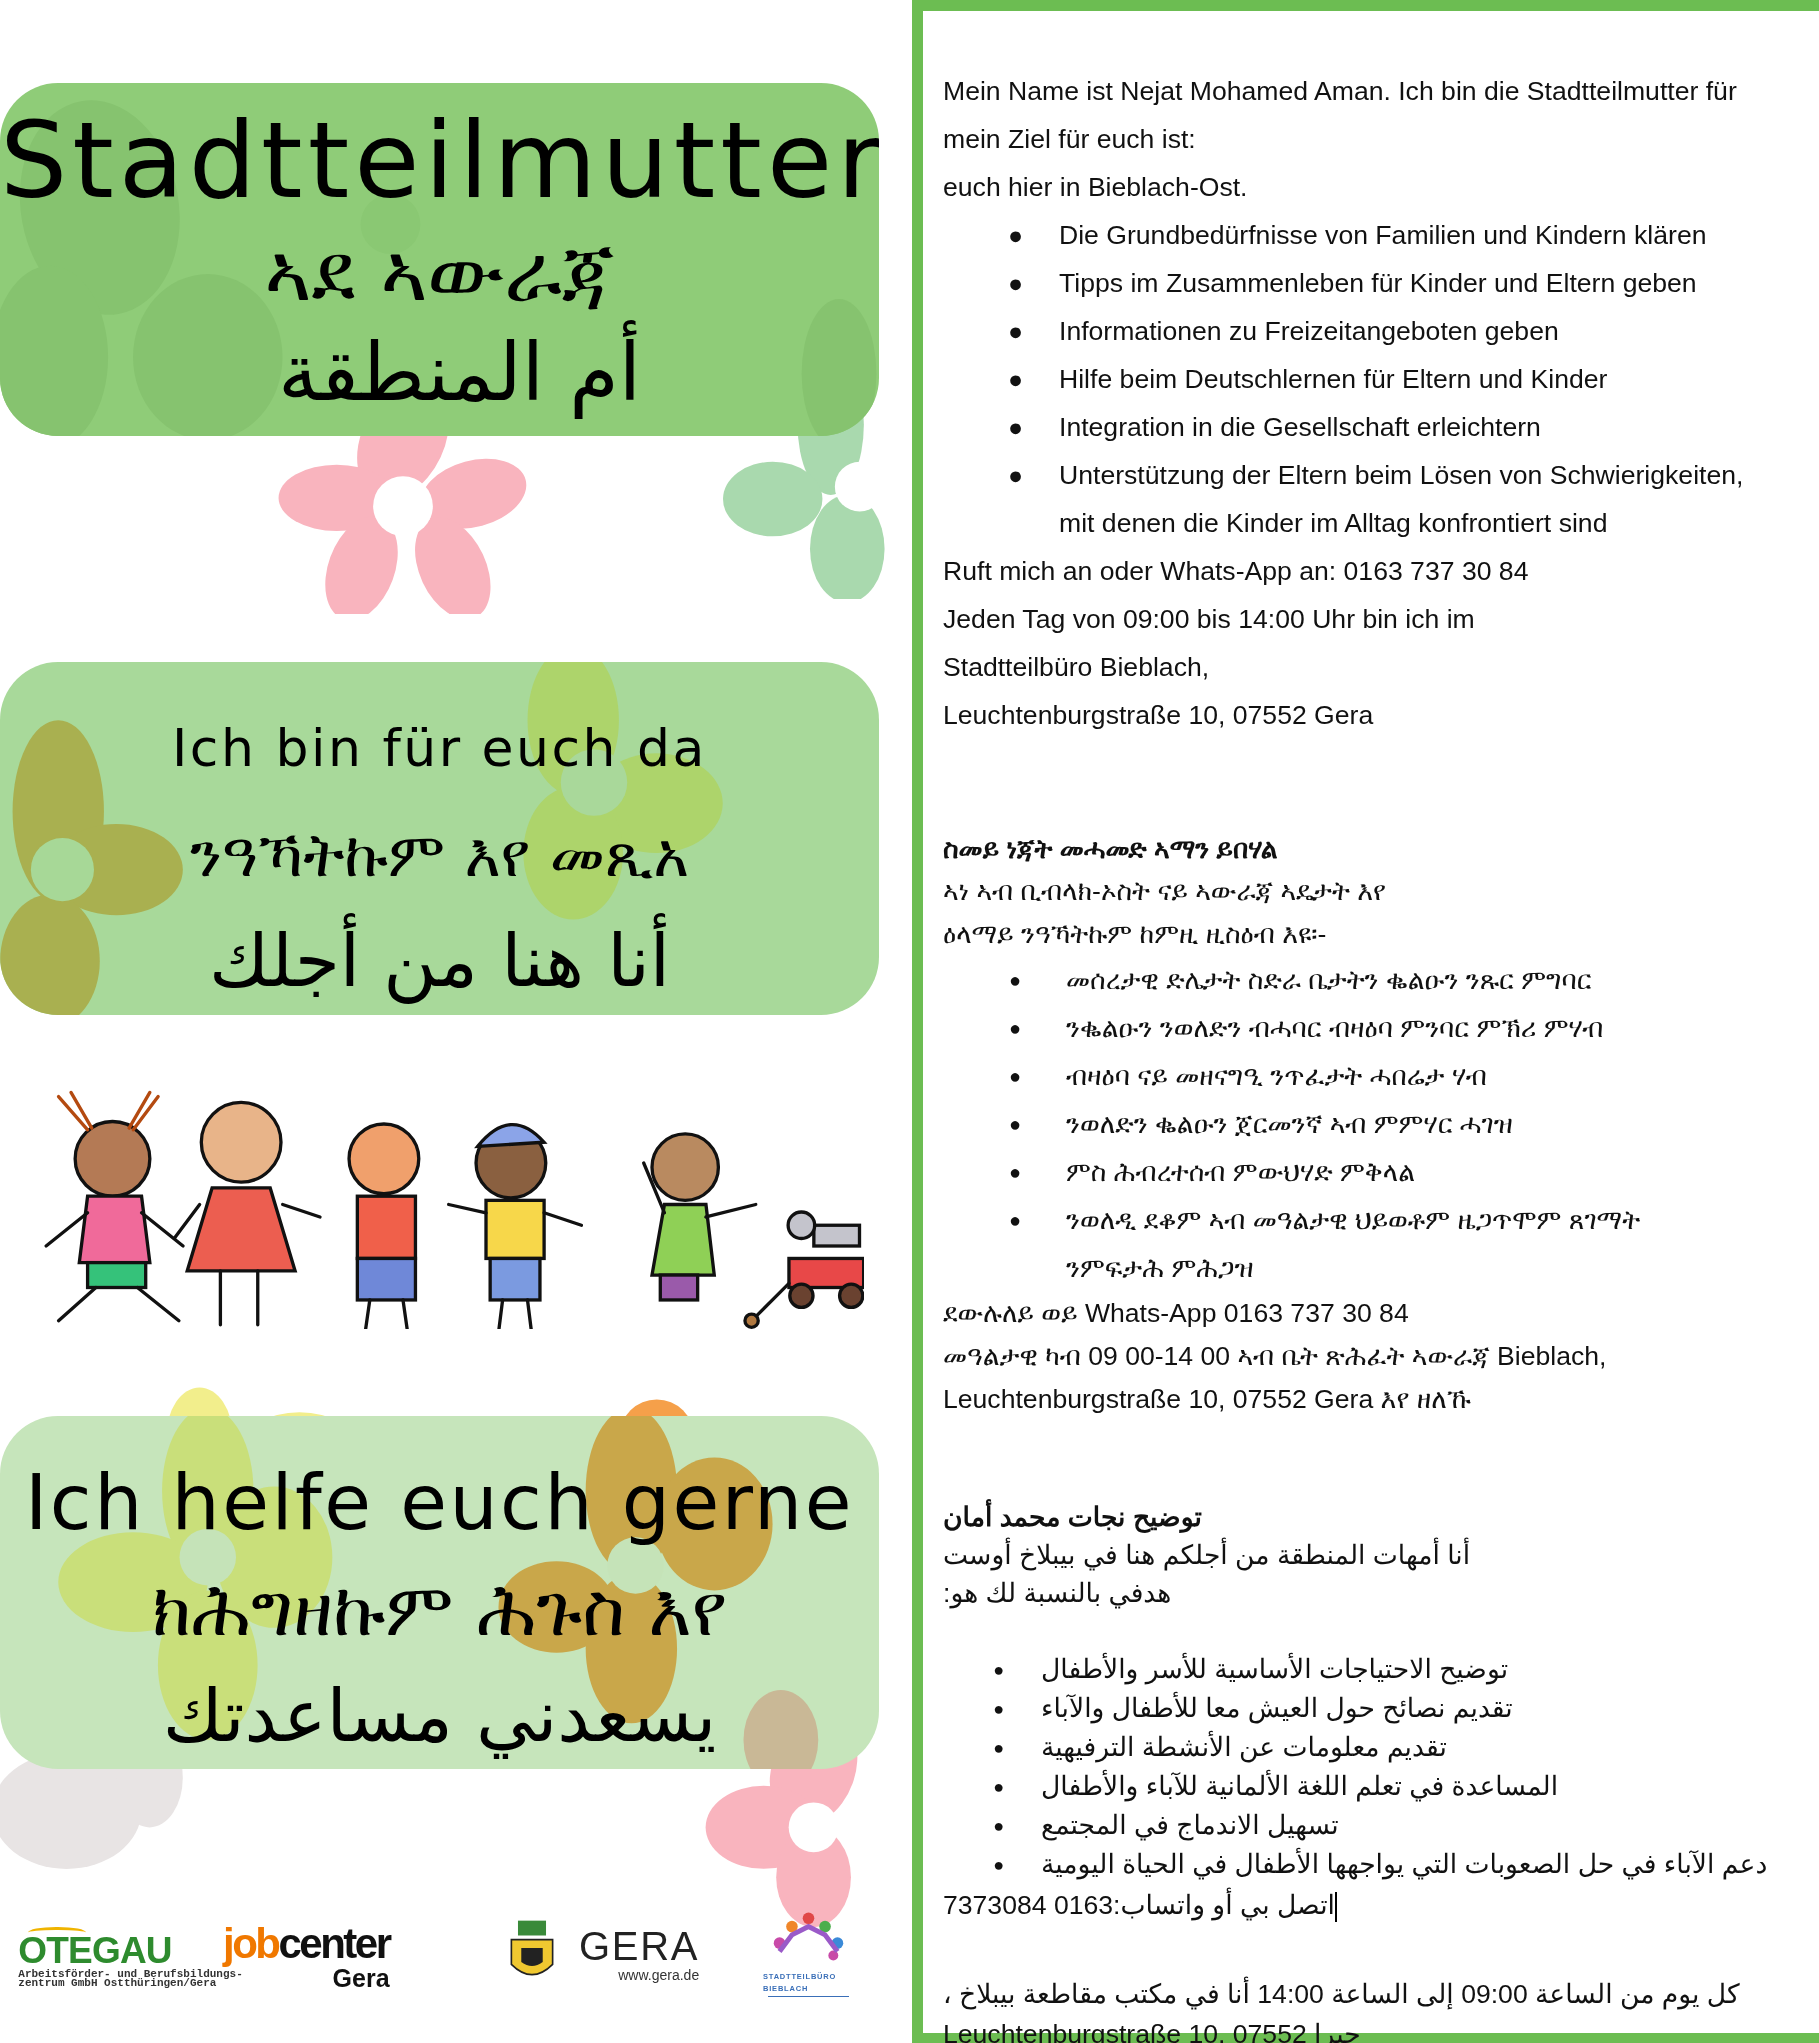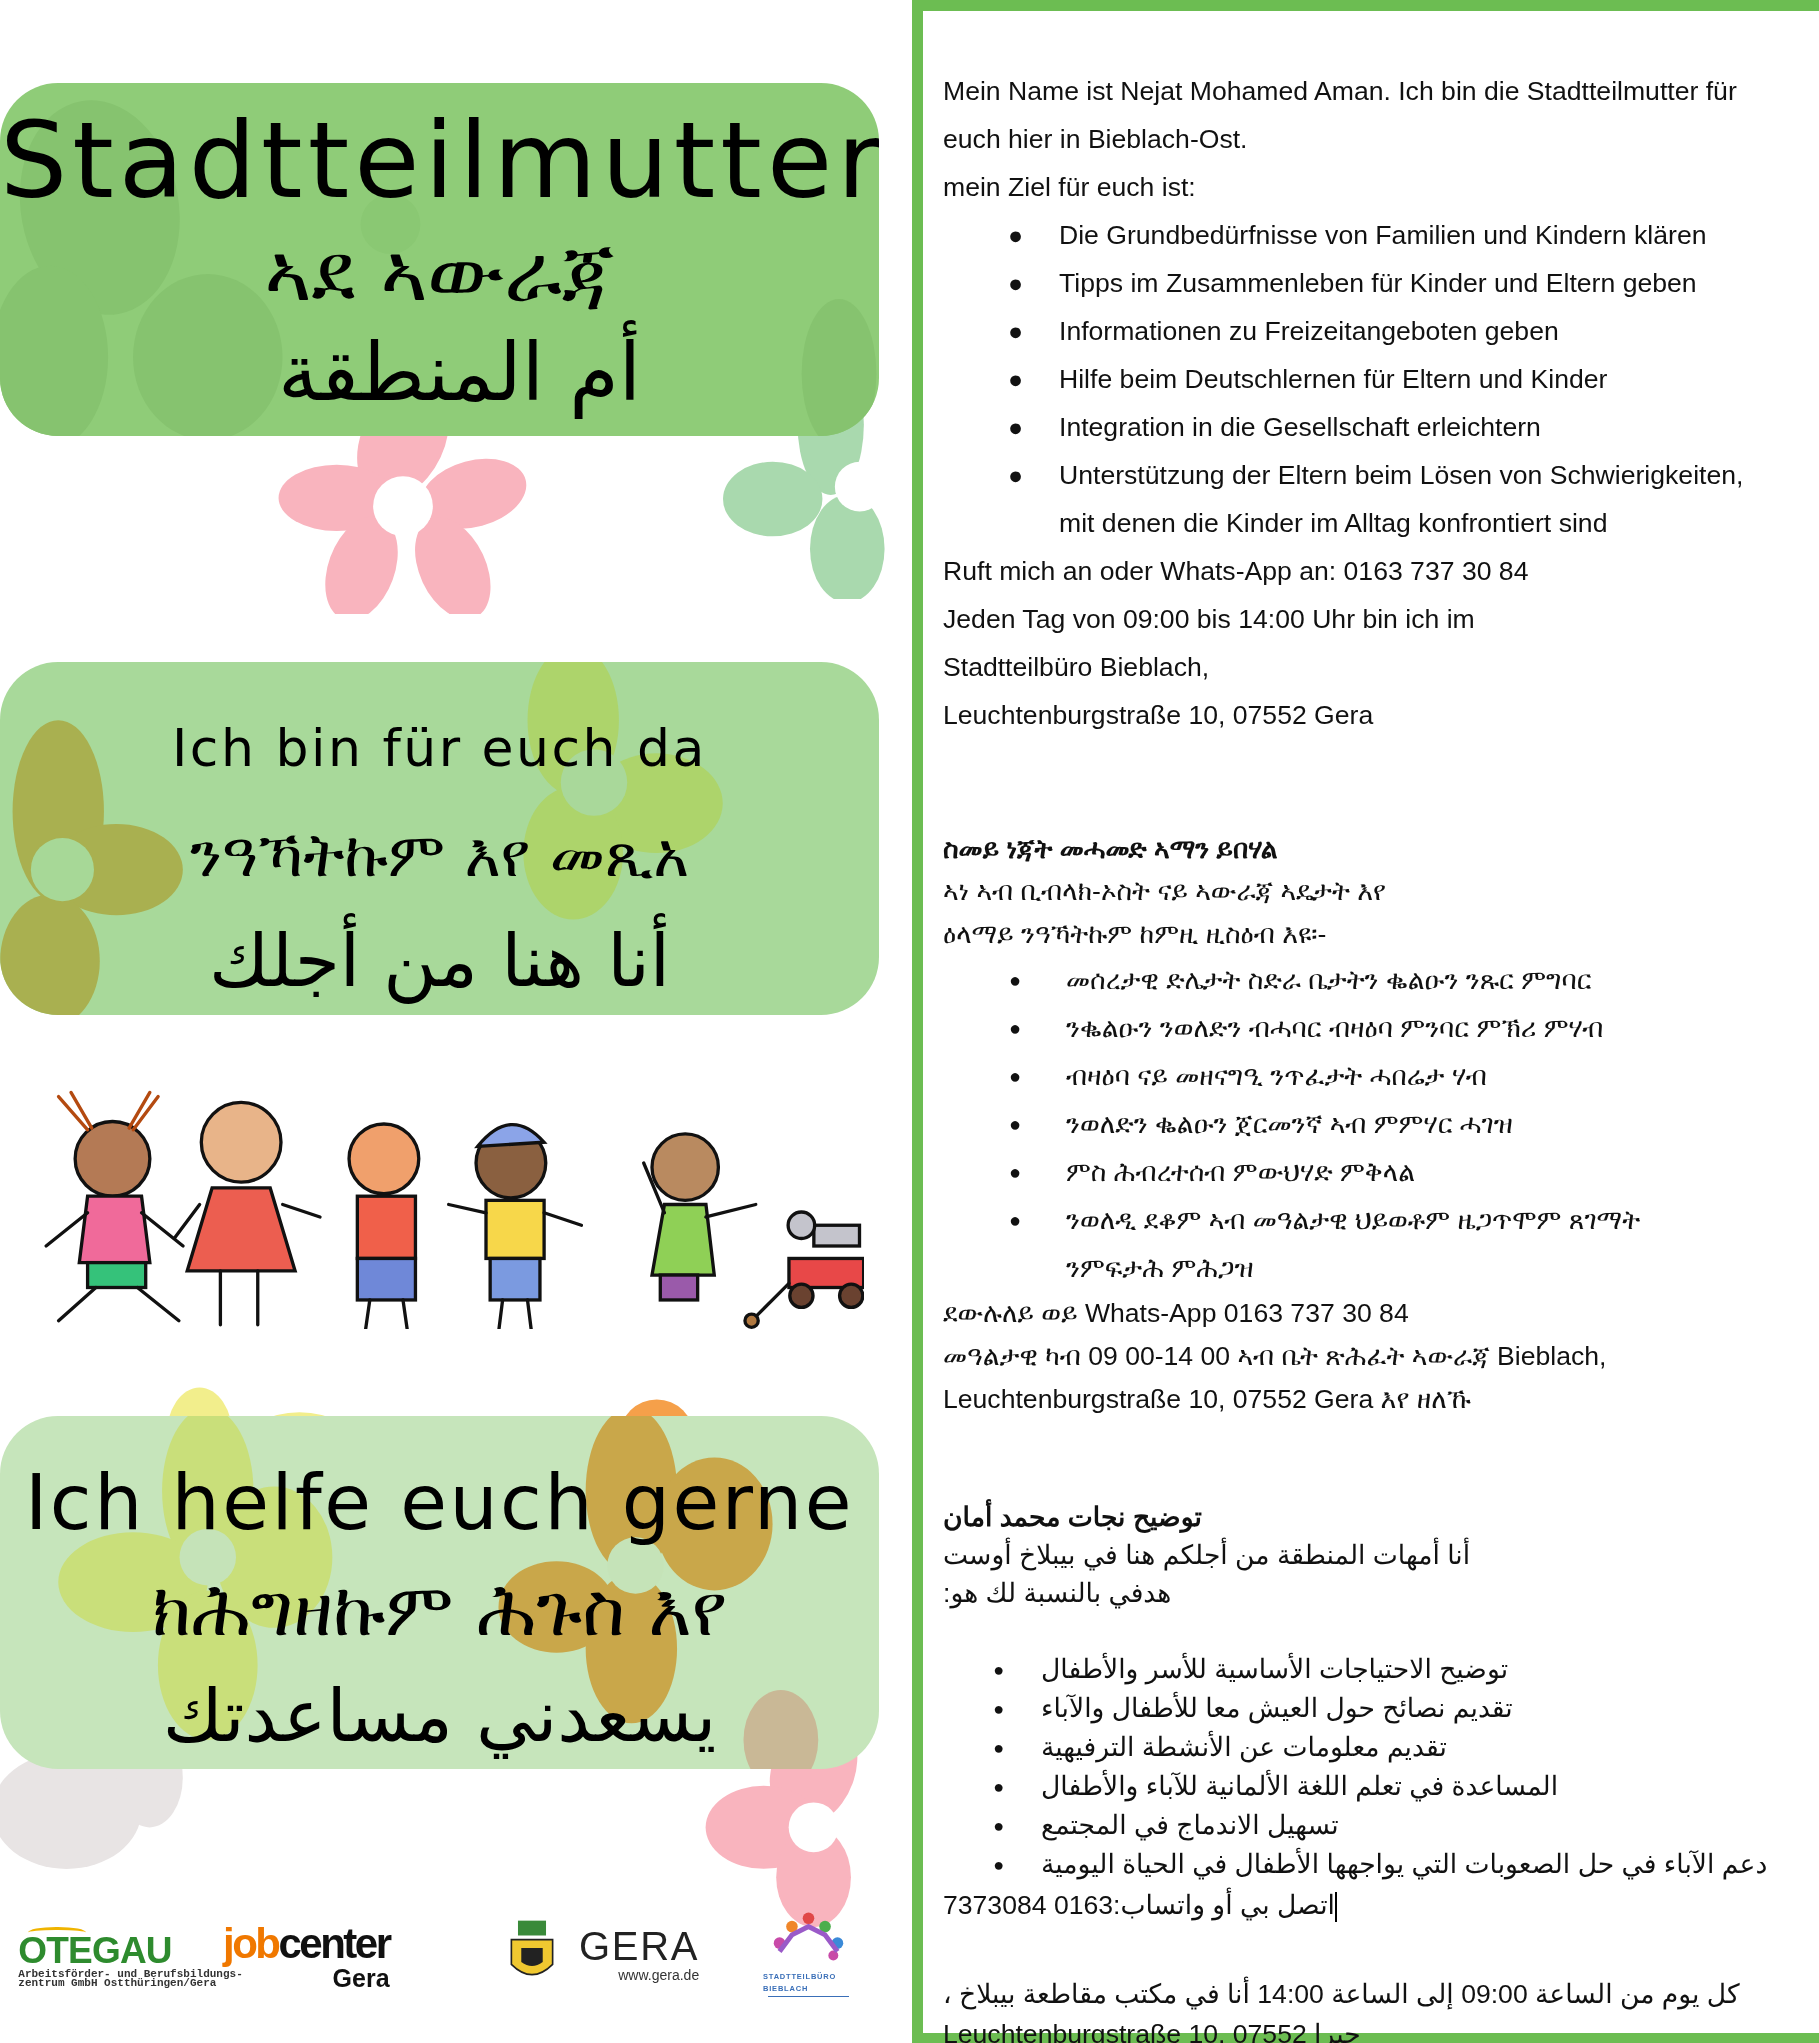--- a/index.html
+++ b/index.html
@@ -259,22 +259,22 @@
       <div style="border-top:1.7px solid #3a6fb8;margin:1.7px 5px 0;"></div>
     </div>
   </div>
 </div>
 
 <div class="right">
   <div class="rc">
 
     <div class="de">
       <div class="line">Mein Name ist Nejat Mohamed Aman. Ich bin die Stadtteilmutter für</div>
+      <div class="line">mein Ziel für euch ist:</div>
       <div class="line">euch hier in Bieblach-Ost.</div>
-      <div class="line">mein Ziel für euch ist:</div>
       <div class="line bul"><span class="dot">●</span><span>Die Grundbedürfnisse von Familien und Kindern klären</span></div>
       <div class="line bul"><span class="dot">●</span><span>Tipps im Zusammenleben für Kinder und Eltern geben</span></div>
       <div class="line bul"><span class="dot">●</span><span>Informationen zu Freizeitangeboten geben</span></div>
       <div class="line bul"><span class="dot">●</span><span>Hilfe beim Deutschlernen für Eltern und Kinder</span></div>
       <div class="line bul"><span class="dot">●</span><span>Integration in die Gesellschaft erleichtern</span></div>
       <div class="line bul"><span class="dot">●</span><span>Unterstützung der Eltern beim Lösen von Schwierigkeiten,</span></div>
       <div class="line cont">mit denen die Kinder im Alltag konfrontiert sind</div>
       <div class="line">Ruft mich an oder Whats-App an: 0163 737 30 84</div>
       <div class="line">Jeden Tag von 09:00 bis 14:00 Uhr bin ich im</div>
       <div class="line">Stadtteilbüro Bieblach,</div>

